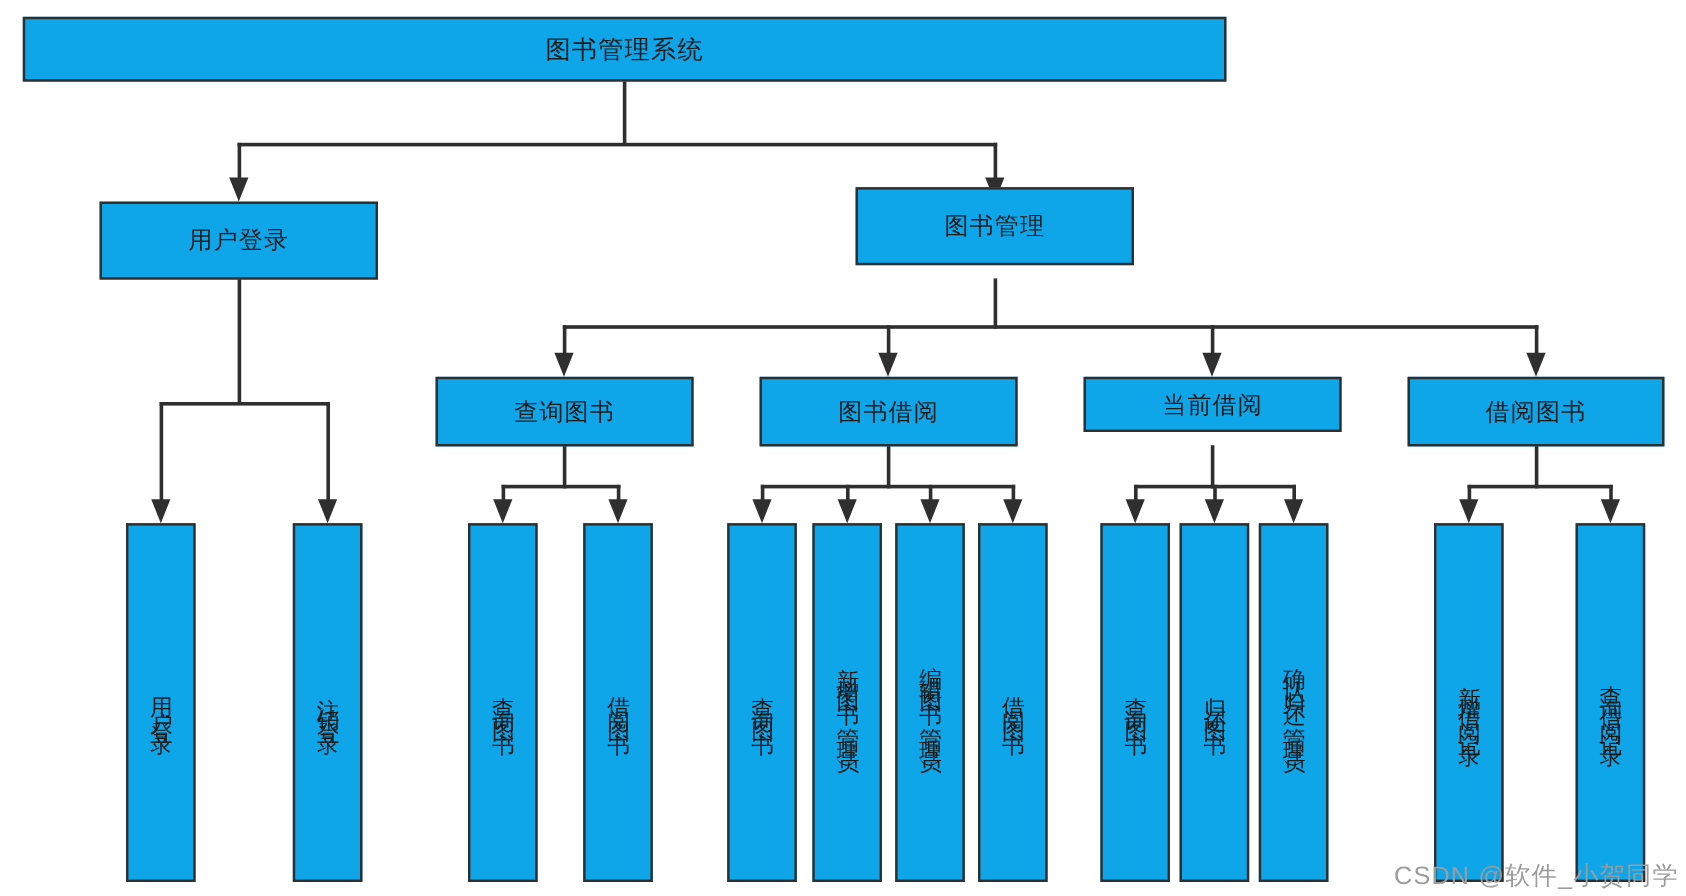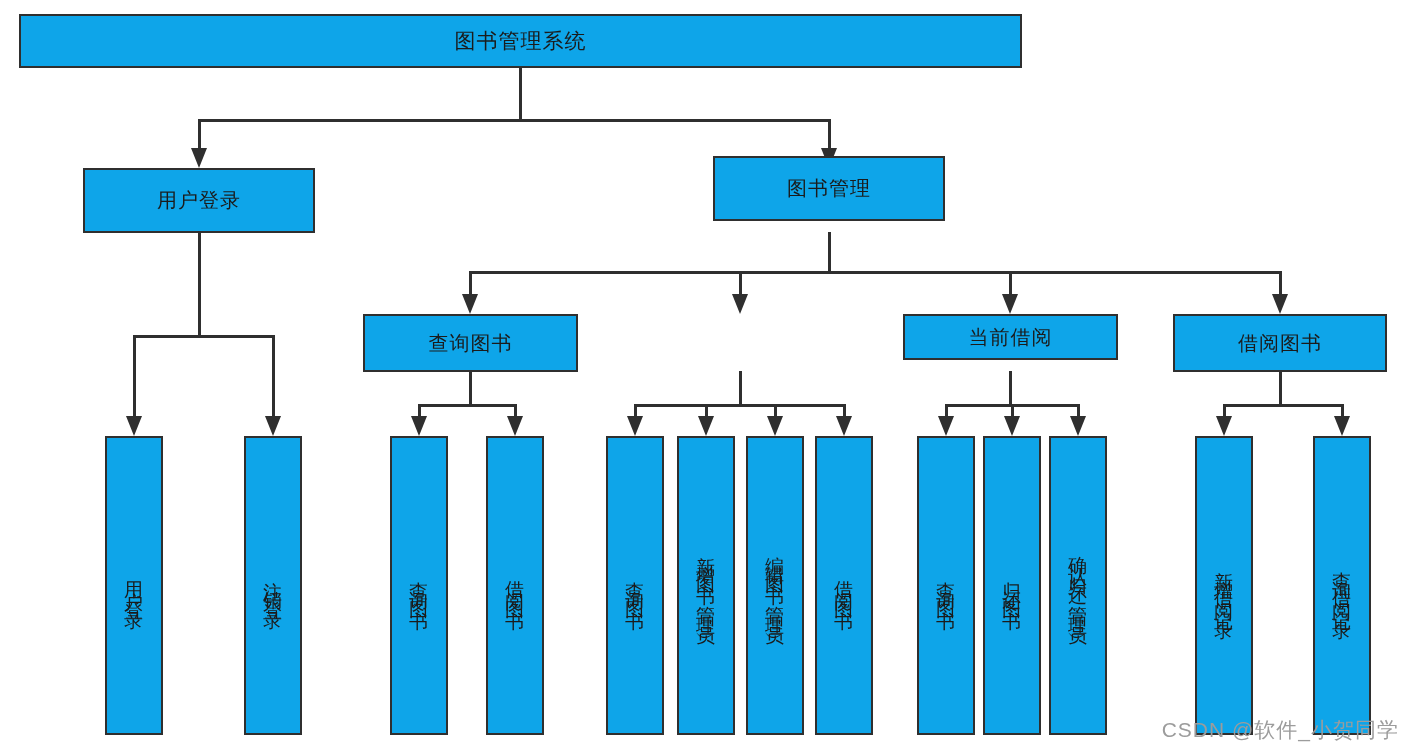--- a/index.html
+++ b/index.html
@@ -109,20 +109,21 @@
   <div class="arrow" style="left:1070px;top:416px"></div>
   <div class="arrow" style="left:1216px;top:416px"></div>
   <div class="arrow" style="left:1334px;top:416px"></div>
 
   <div class="node hnode root-node" style="left:19px;top:14px;width:1003px;height:54px">图书管理系统</div>
 
   <div class="node hnode" style="left:83px;top:168px;width:232px;height:65px">用户登录</div>
   <div class="node hnode" style="left:713px;top:156px;width:232px;height:65px">图书管理</div>
 
   <div class="node hnode" style="left:363px;top:314px;width:215px;height:58px">查询图书</div>
+  <div class="node hnode" style="left:633px;top:314px;width:215px;height:58px">图书借阅</div>
   <div class="node hnode" style="left:903px;top:314px;width:215px;height:46px">当前借阅</div>
   <div class="node hnode" style="left:1173px;top:314px;width:214px;height:58px">借阅图书</div>
 
   <div class="node leaf" style="left:105px;top:436px;width:58px;height:299px">用户登录</div>
   <div class="node leaf" style="left:244px;top:436px;width:58px;height:299px">注销登录</div>
 
   <div class="node leaf" style="left:390px;top:436px;width:58px;height:299px">查询图书</div>
   <div class="node leaf" style="left:486px;top:436px;width:58px;height:299px">借阅图书</div>
 
   <div class="node leaf" style="left:606px;top:436px;width:58px;height:299px">查询图书</div>

